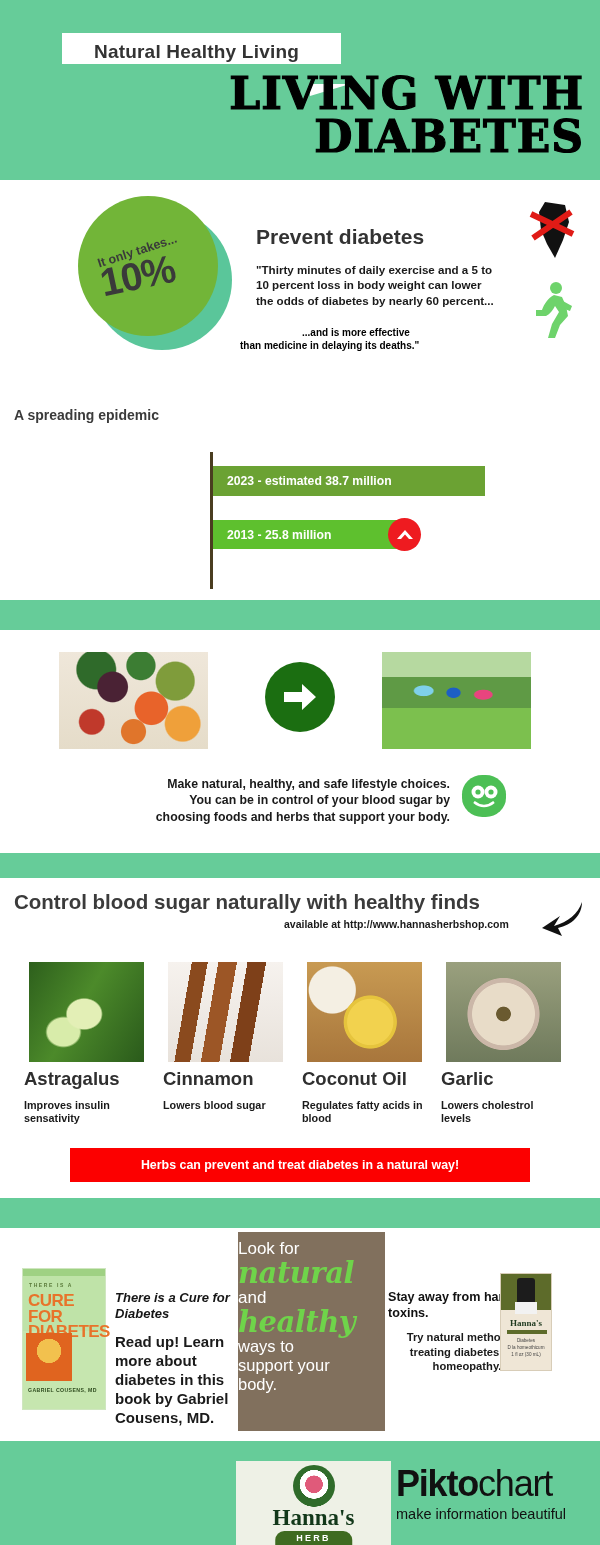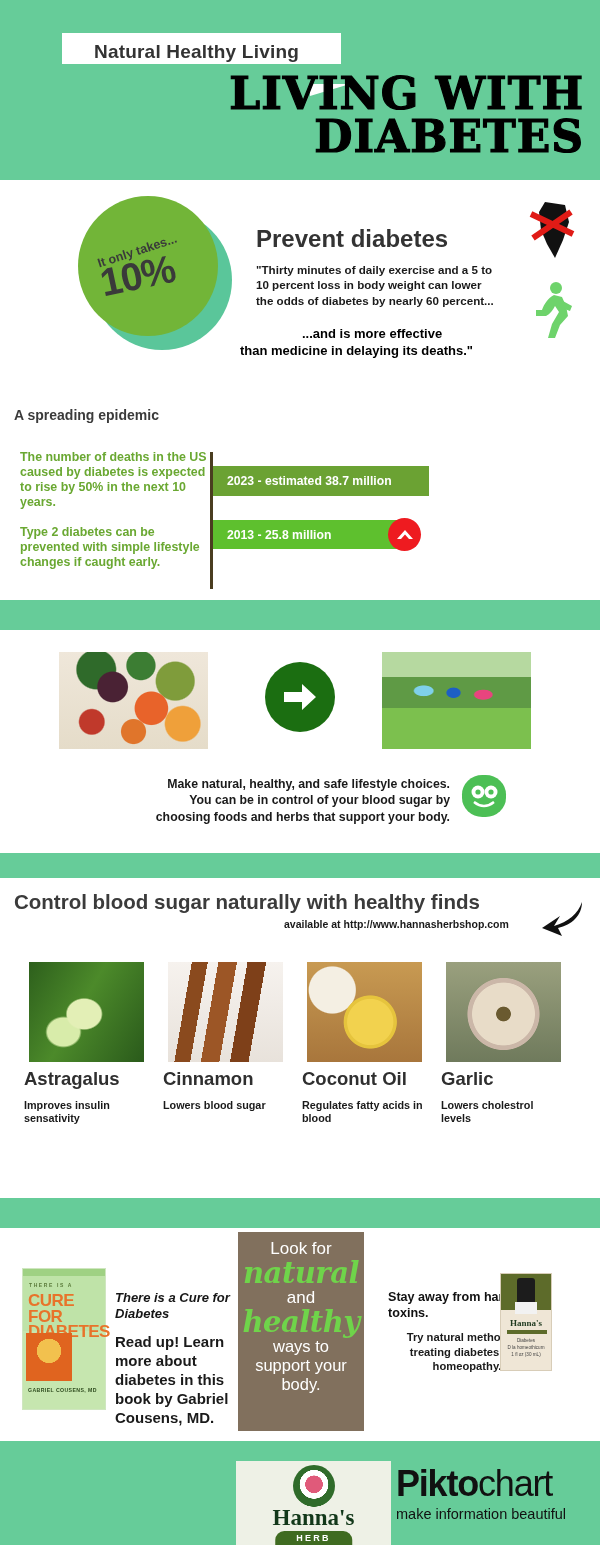--- a/index.html
+++ b/index.html
@@ -70,29 +70,29 @@
   }
   .badge-big {
     position: absolute; left: 22px; top: 58px;
     transform: rotate(-12deg);
     font-size: 39px; font-weight: bold; color: #3a3a3a;
     letter-spacing: -1px;
   }
 
   .prevent-head {
     position: absolute; left: 256px; top: 225px;
-    font-size: 24px; font-weight: bold; color: #333333;
+    font-size: 21px; font-weight: bold; color: #333333;
   }
   .prevent-body {
     position: absolute; left: 256px; top: 262px; width: 245px;
     font-size: 11.6px; font-weight: bold; color: #1a1a1a; line-height: 1.33;
   }
   .prevent-body2 {
     position: absolute; left: 240px; top: 326px; width: 272px;
-    font-size: 13px; font-weight: bold; color: #000000; line-height: 1.3;
+    font-size: 10px; font-weight: bold; color: #000000; line-height: 1.3;
   }
   .prevent-body2 .indent { padding-left: 62px; display:block; }
 
   .icon-smoke { position: absolute; left: 525px; top: 200px; width: 56px; height: 62px; }
   .icon-run { position: absolute; left: 528px; top: 280px; width: 48px; height: 62px; }
 
   
   .epi-head {
     position: absolute; left: 14px; top: 407px;
     font-size: 14px; font-weight: bold; color: #3b3b3b;
@@ -105,21 +105,21 @@
     margin-bottom: 14px;
   }
   .chart-axis {
     position: absolute; left: 210px; top: 452px; width: 3px; height: 137px;
     background: #4a3d20;
   }
   .bar {
     position: absolute; color: #ffffff; font-size: 12.2px; font-weight: bold;
     display: flex; align-items: center; padding-left: 14px;
   }
-  .bar-2023 { left: 213px; top: 466px; width: 216px; height: 30px; background: #6ba233; }
+  .bar-2023 { left: 213px; top: 466px; width: 272px; height: 30px; background: #6ba233; }
   .bar-2013 { left: 213px; top: 520px; width: 192px; height: 29px; background: #5ec02e; }
   .arrow-badge {
     position: absolute; left: 388px; top: 518px; width: 33px; height: 33px;
     border-radius: 50%; background: #ee1b20;
     display: flex; align-items: center; justify-content: center;
   }
 
   
   .photo-veg {
     position: absolute; left: 59px; top: 652px; width: 149px; height: 97px;
@@ -239,22 +239,22 @@
     position: absolute; left: 115px; top: 1290px; width: 120px;
     font-size: 13px; font-weight: bold; font-style: italic; color: #161616;
     line-height: 1.2;
   }
   .book-desc {
     position: absolute; left: 115px; top: 1332px; width: 122px;
     font-size: 15px; font-weight: bold; color: #1a1a1a; line-height: 1.27;
   }
 
   .brown-panel {
-    position: absolute; left: 238px; top: 1232px; width: 126px; height: 199px;
-    background: #81705d; text-align: center; padding-top: 8px;
+    position: absolute; left: 238px; top: 1232px; width: 147px; height: 199px;
+    background: #81705d; padding-top: 8px;
   }
   .bp-look { font-size: 17px; color: #ffffff; font-weight: normal; line-height: 1.1; }
   .bp-script {
     font-family: "DejaVu Serif", serif;
     font-size: 29px; color: #6fd44a; font-weight: bold; font-style: italic;
     line-height: .98; letter-spacing: -.5px;
   }
   .bp-and { font-size: 17px; color: #ffffff; line-height: 1.25; }
   .bp-ways { font-size: 16.5px; color: #ffffff; line-height: 1.15; }
 
@@ -341,24 +341,20 @@
     <path d="M46 12 L8 38" stroke="#e01b16" stroke-width="6" fill="none"></path>
   </svg>
 
   <svg class="icon-run" viewBox="0 0 48 62">
     <circle cx="28" cy="8" r="6" fill="#6ed36b"></circle>
     <path d="M26 15 C20 18 16 24 14 30 L8 30 L8 36 L18 36 C22 34 25 30 27 26 L31 32 L24 44 L20 58 L27 58 L32 45 L40 36 L38 26 L34 17 Z" fill="#6ed36b"></path>
     <path d="M33 20 L44 26 L42 31 L31 27 Z" fill="#6ed36b"></path>
   </svg>
 
   <div class="epi-head">A spreading epidemic</div>
-  <div class="epi-left">
-    <div class="epi-para">The number of deaths in the US caused by diabetes is expected to rise by 50% in the next 10 years.</div>
-    <div class="epi-para">Type 2 diabetes can be prevented with simple lifestyle changes if caught early.</div>
-  </div>
   <div class="chart-axis"></div>
   <div class="bar bar-2023">2023 - estimated 38.7 million</div>
   <div class="bar bar-2013">2013 - 25.8 million</div>
   <div class="arrow-badge">
     <svg width="20" height="20" viewBox="0 0 20 20">
       <path d="M10 5 L18 14 L14 14 L10 9.5 L6 14 L2 14 Z" fill="#ffffff"></path>
     </svg>
   </div>
 
   <div class="band" style="top:600px;height:30px;"></div>
@@ -407,20 +403,21 @@
     <div class="herb-img img-coconut"></div>
     <div class="herb-name">Coconut Oil</div>
     <div class="herb-desc">Regulates fatty acids in blood</div>
   </div>
   <div class="herb-col" style="left:441px;">
     <div class="herb-img img-garlic"></div>
     <div class="herb-name">Garlic</div>
     <div class="herb-desc">Lowers cholestrol levels</div>
   </div>
 
+  <div class="red-banner">Herbs can prevent and treat diabetes in a natural way!</div>
 
   <div class="band" style="top:1198px;height:30px;"></div>
 
   <div class="book-cover">
     <div class="book-top"></div>
     <div class="book-tiny">THERE IS A</div>
     <div class="book-cure">CURE FOR DIABETES</div>
     <div class="book-orange"></div>
     <div class="book-tree"></div>
     <div class="book-author">GABRIEL COUSENS, MD</div>

